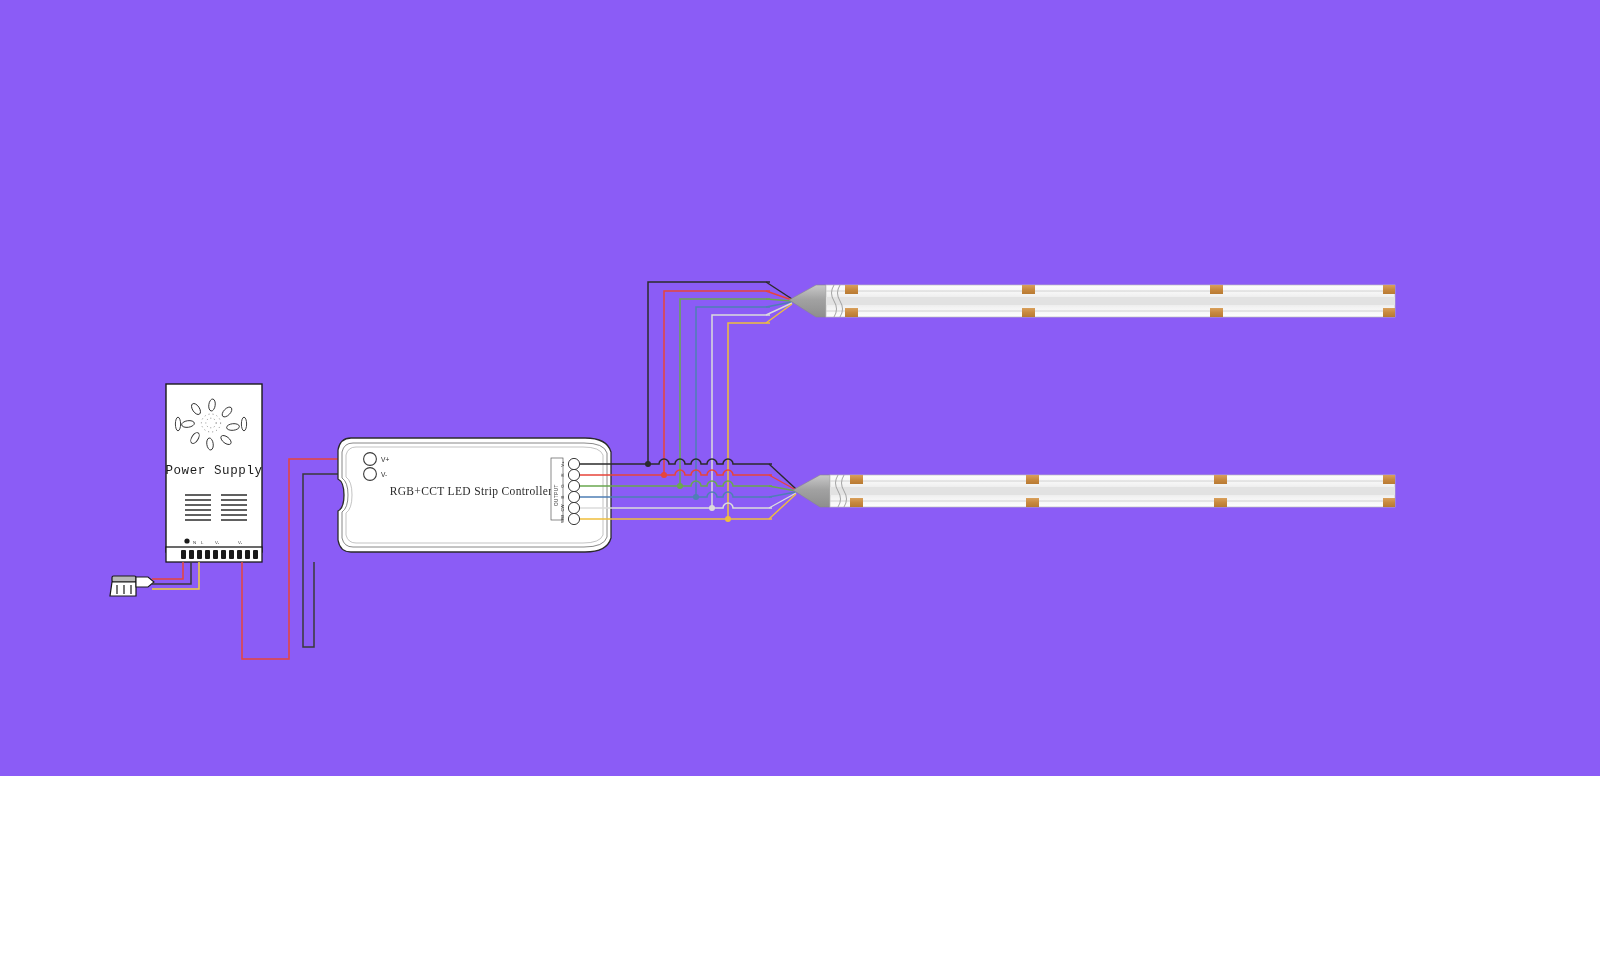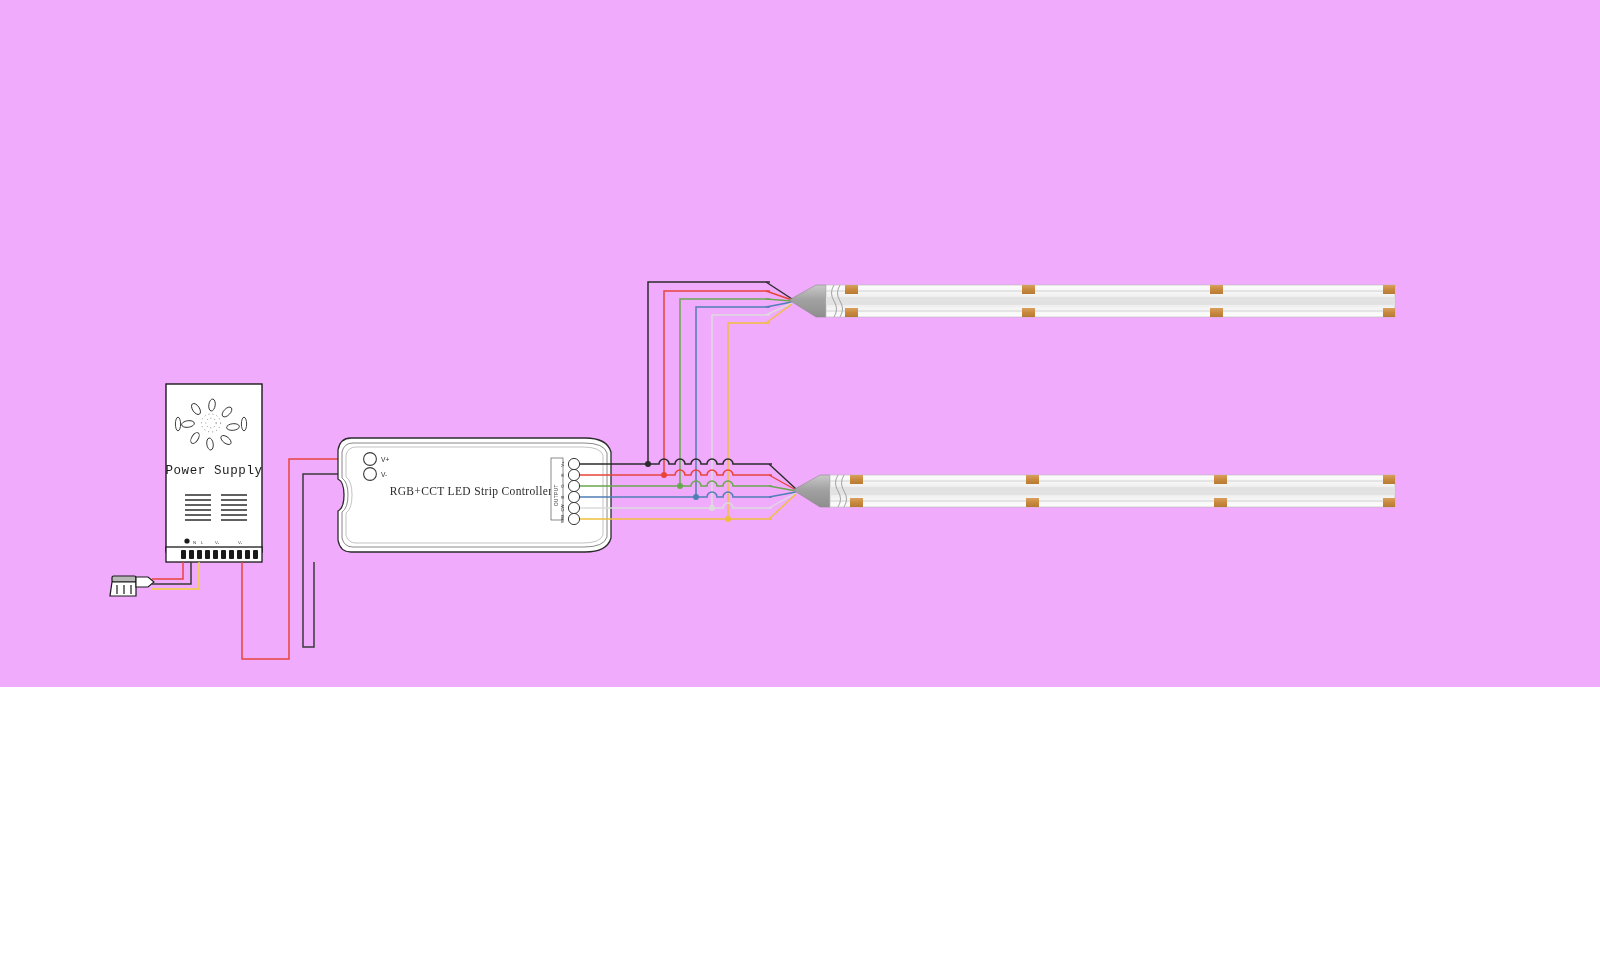--- a/index.html
+++ b/index.html
@@ -4,22 +4,22 @@
 <style>
   html, body {
     margin: 0;
     padding: 0;
     background: #ffffff;
     font-family: "Liberation Serif", serif;
   }
   #canvas {
     position: relative;
     width: 1600px;
-    height: 687px;
-    background: #f0abfc;
+    height: 776px;
+    background: #8b5cf6;
     overflow: hidden;
   }
   svg#diagram {
     position: absolute;
     left: 0;
     top: 0;
     width: 1600px;
     height: 961px;
   }
   .lbl-ps {

